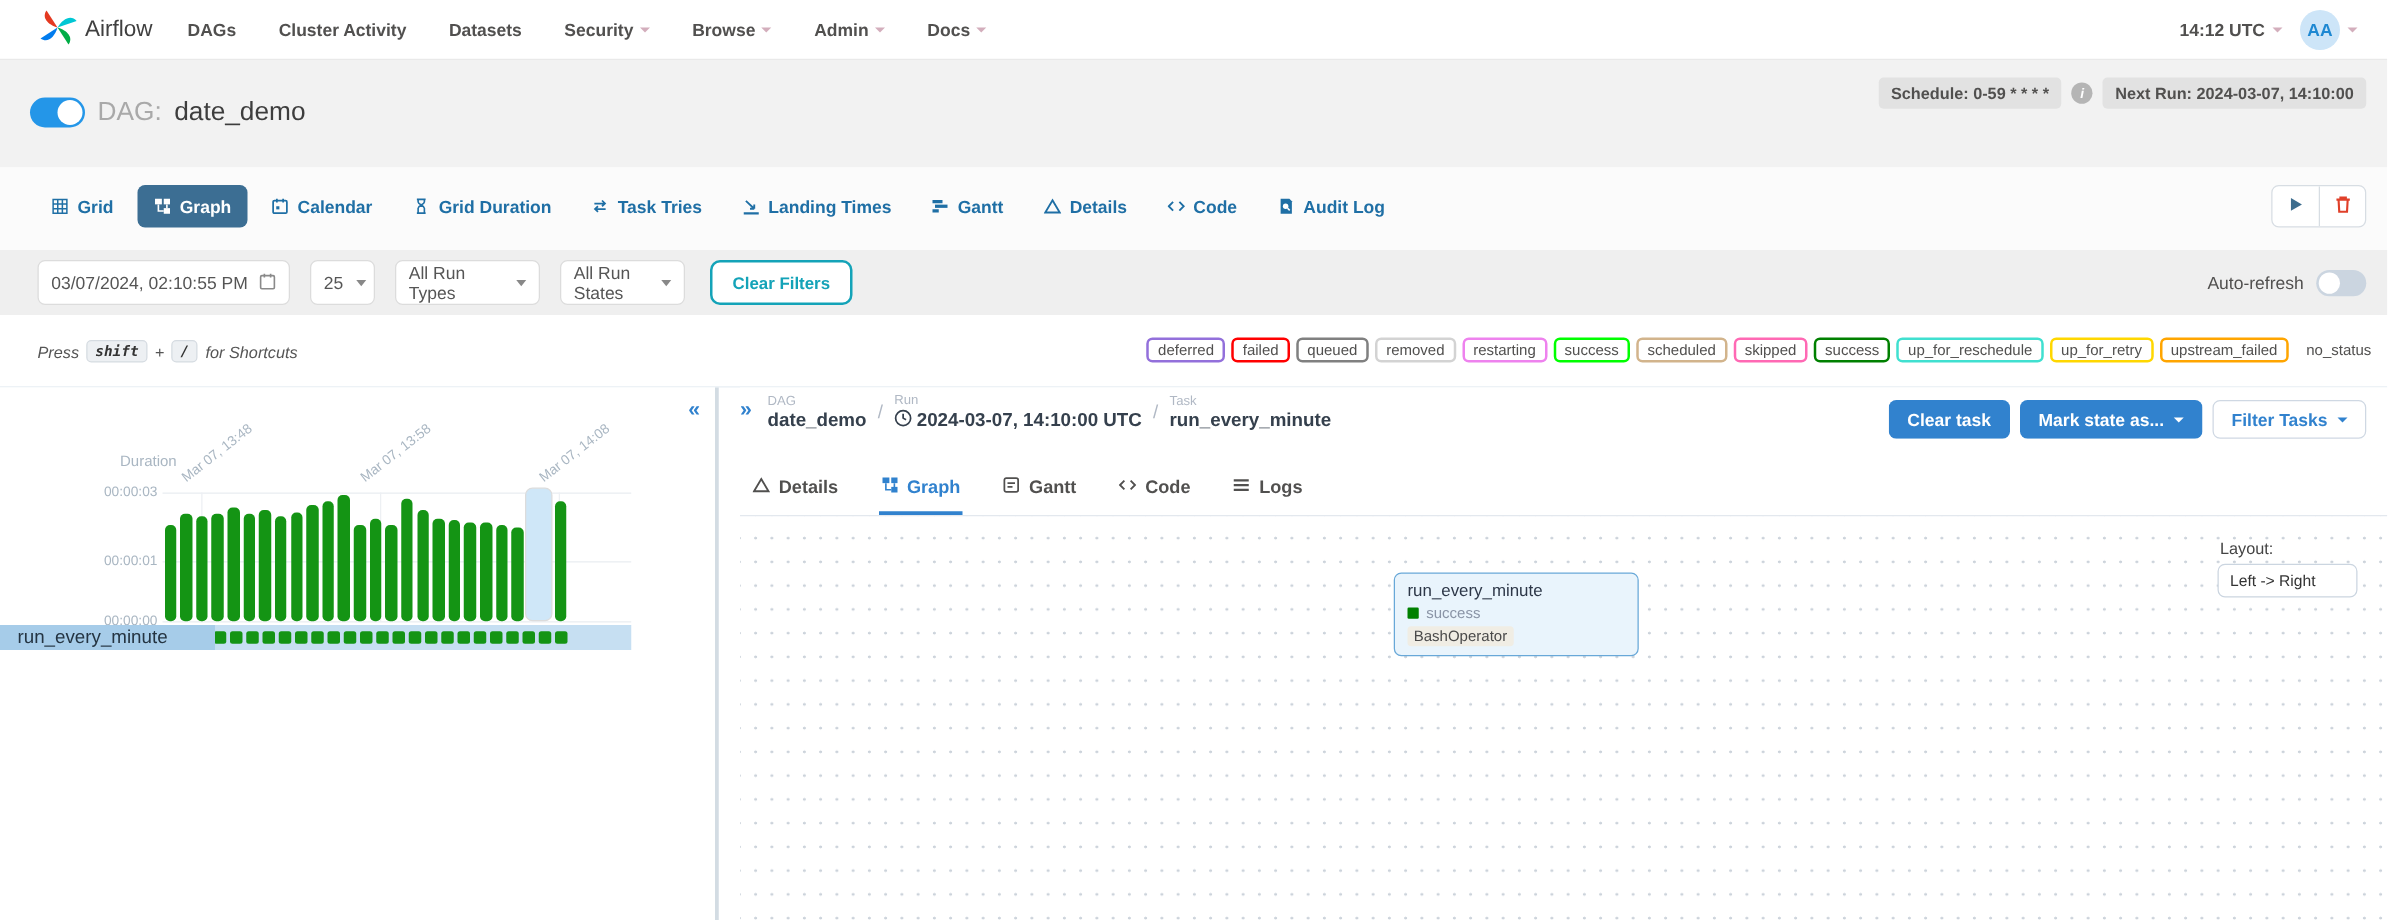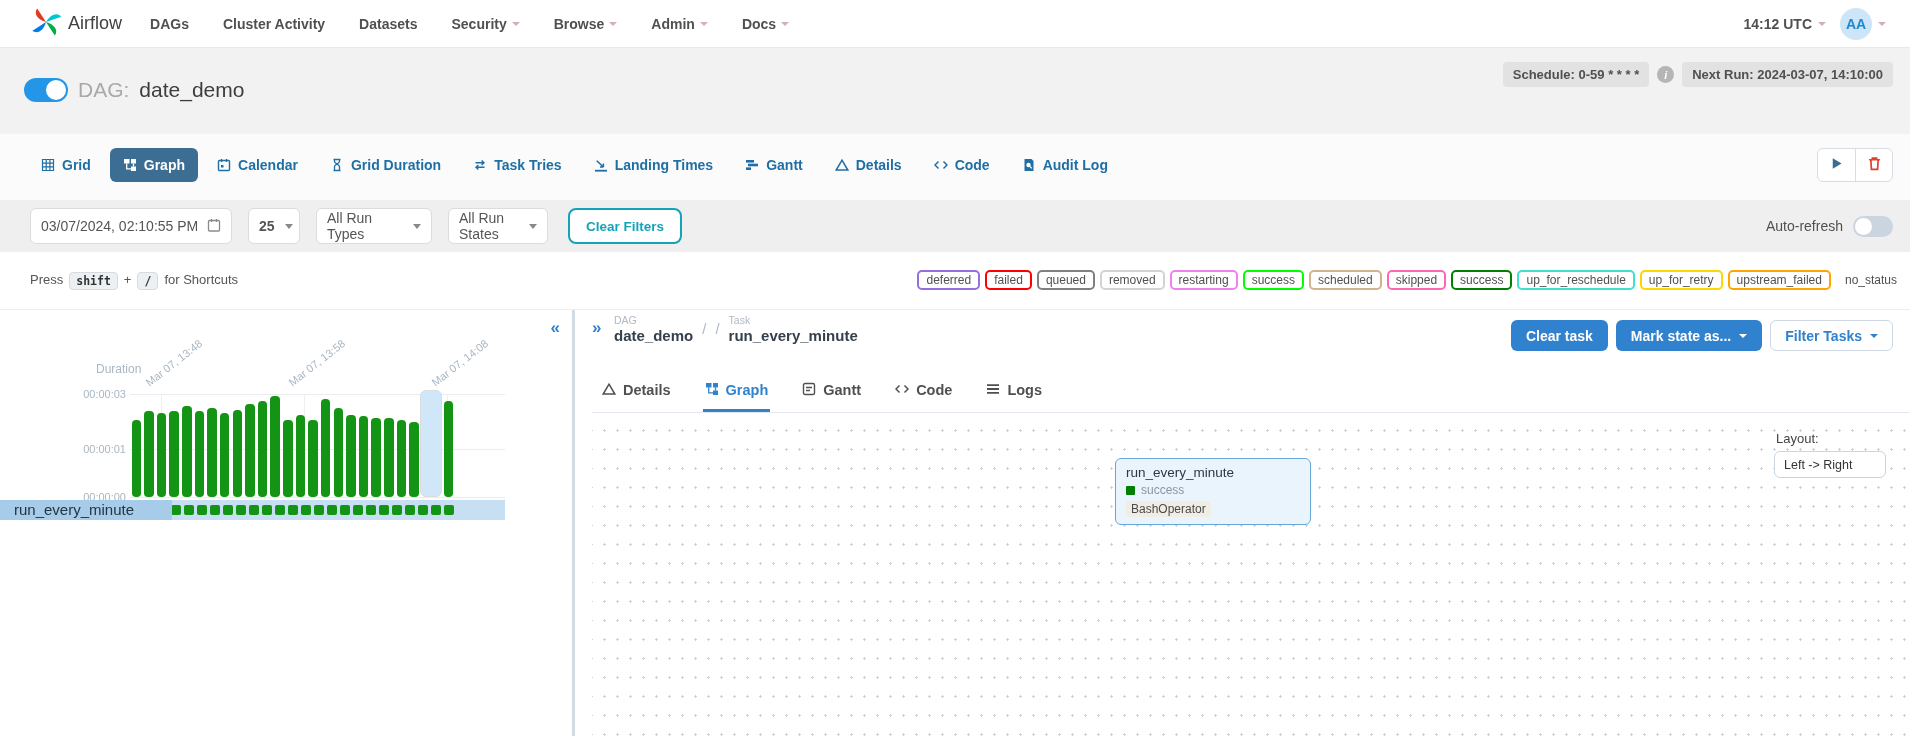--- a/index.html
+++ b/index.html
@@ -40,29 +40,29 @@
   .tb-btn { width:37px; display:flex; align-items:center; justify-content:center; cursor:pointer; }
   .tb-btn + .tb-btn { border-left:1px solid #d7dde3; }
   .tb-btn svg { width:15px; height:15px; }
 
   
   .filter-bar { position:absolute; top:200px; left:0; right:0; height:52px; background:#efefef; display:flex; align-items:center; gap:16px; padding:0 17px 0 30px; }
   .dt-input { width:202px; height:36px; background:#fff; border:1px solid #dcdcdc; border-radius:6px; display:flex; align-items:center; justify-content:space-between; padding:0 10px; color:#555; font-size:14px; cursor:text; }
   .dt-input svg { width:14px; height:14px; }
   .sel { height:36px; background:#fff; border:1px solid #dcdcdc; border-radius:6px; display:flex; align-items:center; justify-content:space-between; padding:0 10px; color:#555; font-size:14px; cursor:pointer; }
   .sel .sel-caret { width:0; height:0; border-left:4px solid transparent; border-right:4px solid transparent; border-top:5px solid #888; margin-left:10px; }
-  .sel-runs { width:52px;font-weight:bold; } .sel-types { width:116px; } .sel-states { width:100px; }
+  .sel-runs { width:52px; } .sel-types { width:116px; } .sel-states { width:100px; }
   .clear-filters { height:36px; padding:0 16px; background:#fff; border:2px solid #14a3b8; border-radius:8px; color:#14a3b8; font-weight:bold; font-size:13.5px; cursor:pointer; margin-left:4px; }
   .auto-refresh { margin-left:auto; display:flex; align-items:center; gap:10px; color:#51504f; font-size:14px; }
   .toggle-off { width:40px; height:21px; border-radius:11px; background:#cbd5e0; position:relative; cursor:pointer; }
   .toggle-off .knob { position:absolute; top:2px; left:2px; width:17px; height:17px; border-radius:50%; background:#fff; }
 
   
   .legend-bar { position:absolute; top:252px; left:0; right:0; height:58px; background:#fff; border-bottom:1px solid #e8eef4; }
-  .shortcut { position:absolute; left:30px; top:20px; font-size:13px; color:#555; display:flex; align-items:flex-start; gap:6px; }
+  .shortcut { position:absolute; left:30px; top:20px; font-size:13px; color:#555; display:flex; align-items:center; gap:6px;font-style:italic; }
   kbd { font-family:"DejaVu Sans Mono", monospace; font-size:11.5px; background:#edf0f3; border:1px solid #d5dbe1; border-radius:4px; padding:1px 6px; color:#333; font-weight:bold; }
   .state-badges { position:absolute; right:4px; top:18px; display:flex; align-items:center; gap:5px; }
   .state-badge { border:2px solid; border-radius:5px; background:#fff; font-size:12px; color:#51504f; padding:1px 7px; }
   .state-badge.plain { border-color:transparent; background:none; }
 
   
   .main { position:absolute; top:310px; left:0; width:1910px; height:426px; }
   .left-panel { position:absolute; left:0; top:0; width:572px; height:426px; background:#fff; }
   .panel-divider { position:absolute; left:572px; top:0; width:3px; height:426px; background:#d3dce3; }
   .collapse-ic { position:absolute; right:12px; top:8px; color:#3182ce; font-size:17px; font-weight:bold; cursor:pointer; }
@@ -527,20 +527,30 @@
 
     <div class="right-panel">
       <div class="rp-header">
         <span class="expand-ic">»</span>
         <div class="breadcrumb">
           <span class="bc-item">
             <span class="bc-label">DAG</span>
             <span class="bc-value">date_demo</span>
           </span>
           <span class="bc-sep">/</span>
+          <span class="bc-item">
+            <span class="bc-label">Run</span>
+            <span class="bc-value">
+              <span><svg viewBox="0 0 14 14">
+                    <circle cx="7" cy="7" r="5.6" fill="none" stroke="#35404d" stroke-width="1.3"></circle>
+                    <path d="M7 3.8V7l2.2 1.3" fill="none" stroke="#35404d" stroke-width="1.3"></path>
+                  </svg></span>
+              <span>2024-03-07, 14:10:00 UTC</span>
+            </span>
+          </span>
           <span class="bc-sep">/</span>
           <span class="bc-item">
             <span class="bc-label">Task</span>
             <span class="bc-value">run_every_minute</span>
           </span>
         </div>
         <div class="rp-actions">
           <button class="btn btn-solid">Clear task</button>
           <button class="btn btn-solid">
               <span>Mark state as...</span>

